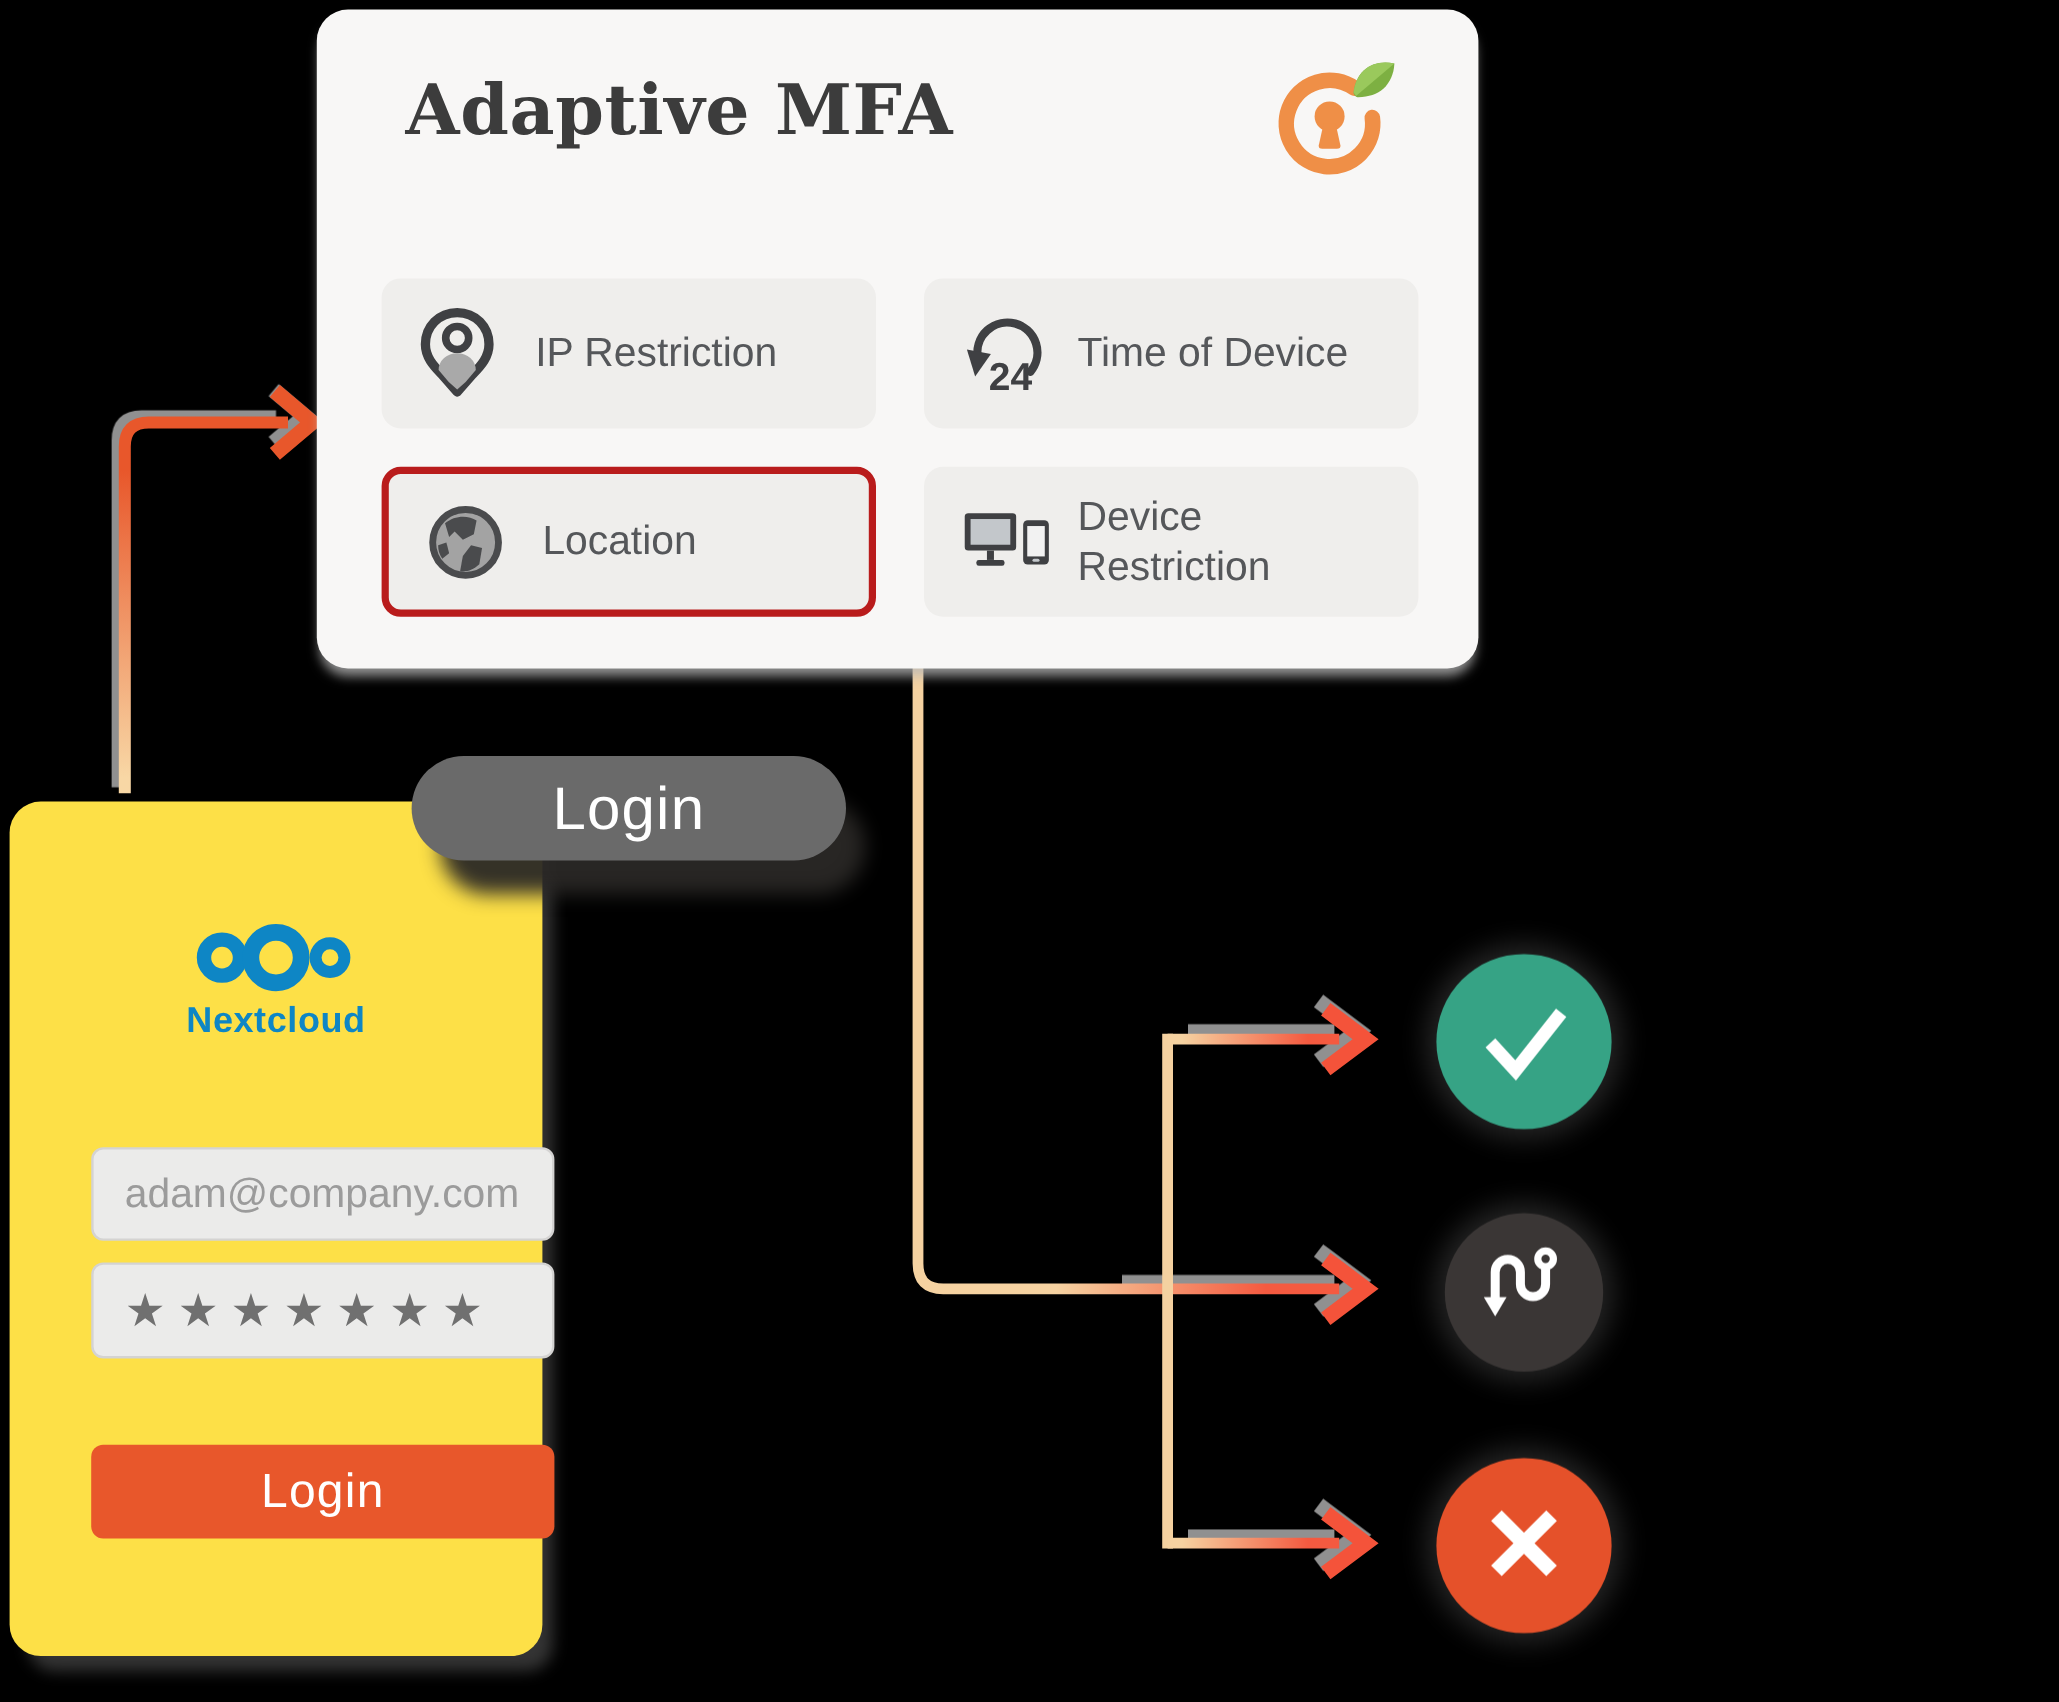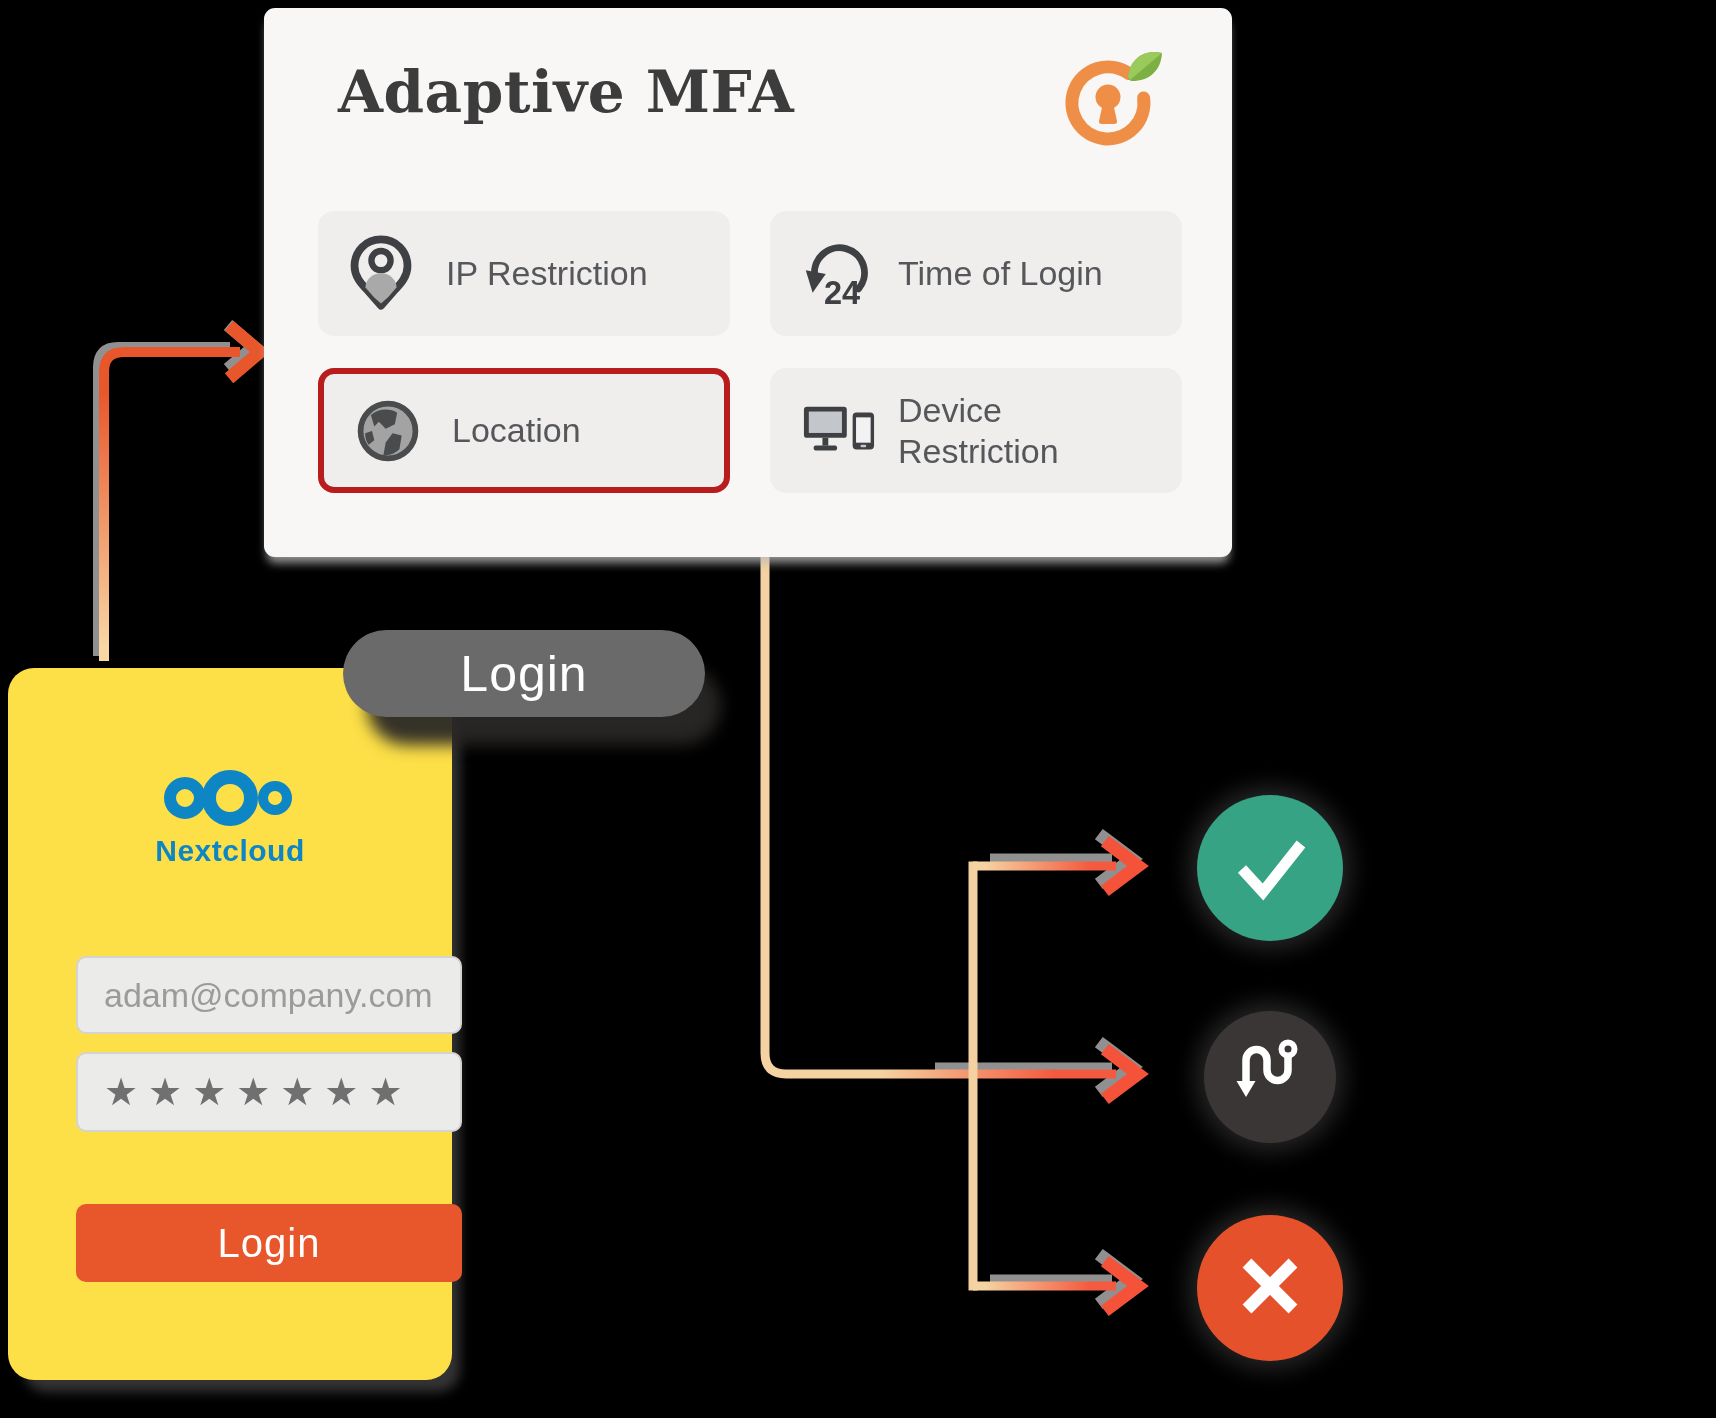--- a/index.html
+++ b/index.html
@@ -1,26 +1,26 @@
 <!DOCTYPE html>
 <html><head>
 <meta charset="utf-8">
 <style>
   html,body{margin:0;padding:0;background:#000;}
   #canvas{position:relative;width:1716px;height:1418px;background:#000;overflow:hidden;
           font-family:"Liberation Sans",sans-serif;}
 
   
   .mfa-card{position:absolute;left:264px;top:8px;width:968px;height:549px;
-    background:#f8f7f6;border-radius:11px;
+    background:#f8f7f6;border-radius:26px;
     box-shadow:0 9px 10px -3px rgba(185,185,185,.8);z-index:2;}
   .mfa-title{position:absolute;left:74px;top:50px;font-family:"DejaVu Serif","Liberation Serif",serif;
     font-weight:700;font-size:58px;color:#3c3c3c;letter-spacing:.5px;}
   .mo-logo{position:absolute;right:64px;top:34px;}
-  .options{position:absolute;left:54px;top:203px;display:grid;
+  .options{position:absolute;left:54px;top:224px;display:grid;
     grid-template-columns:412px 412px;grid-auto-rows:125px;column-gap:40px;row-gap:32px;}
   .option{box-sizing:border-box;background:#efeeec;border-radius:16px;
     display:flex;align-items:center;padding-left:32px;gap:22px;}
   .option.hl{border:6px solid #b91c1c;}
   .opt-icon{width:74px;display:flex;justify-content:flex-start;align-items:center;flex:0 0 74px;}
   .opt-label{font-size:34px;color:#55575a;line-height:1.18;}
   .option:nth-child(4) .opt-label{max-width:220px;}
 
   
   .login-pill{position:absolute;left:343px;top:630px;width:362px;height:87px;border-radius:44px;
@@ -139,21 +139,21 @@
       </div>
 
       <div class="option">
         <span class="opt-icon">
           <svg width="70" height="70" viewBox="0 0 56 56">
             <path d="M10.3,30.5 A20,20 0 1 1 45.3,39.9" fill="none" stroke="#3f4043" stroke-width="5.5" stroke-linecap="round"></path>
             <path d="M3,25 L19,28 L8.5,43 Z" fill="#3f4043"></path>
             <text x="32" y="52" text-anchor="middle" font-family="Liberation Sans,sans-serif" font-weight="bold" font-size="26" fill="#3f4043">24</text>
           </svg>
         </span>
-        <span class="opt-label">Time of Login</span>
+        <span class="opt-label">Time of Device</span>
       </div>
 
       <div class="option hl">
         <span class="opt-icon">
           <svg width="64" height="64" viewBox="0 0 56 56">
             <circle cx="28" cy="28" r="24" fill="#a3a3a3" stroke="#4a4b4d" stroke-width="5"></circle>
             <path d="M13,14 C20,8 30,8 36,12 L34,22 L26,26 L20,20 L16,24 Z" fill="#4a4b4d"></path>
             <path d="M32,30 L40,32 L38,44 C34,48 28,50 24,49 L26,38 Z" fill="#4a4b4d"></path>
             <path d="M8,30 L14,28 L16,36 L11,40 C9,37 8,34 8,30 Z" fill="#4a4b4d"></path>
           </svg>

